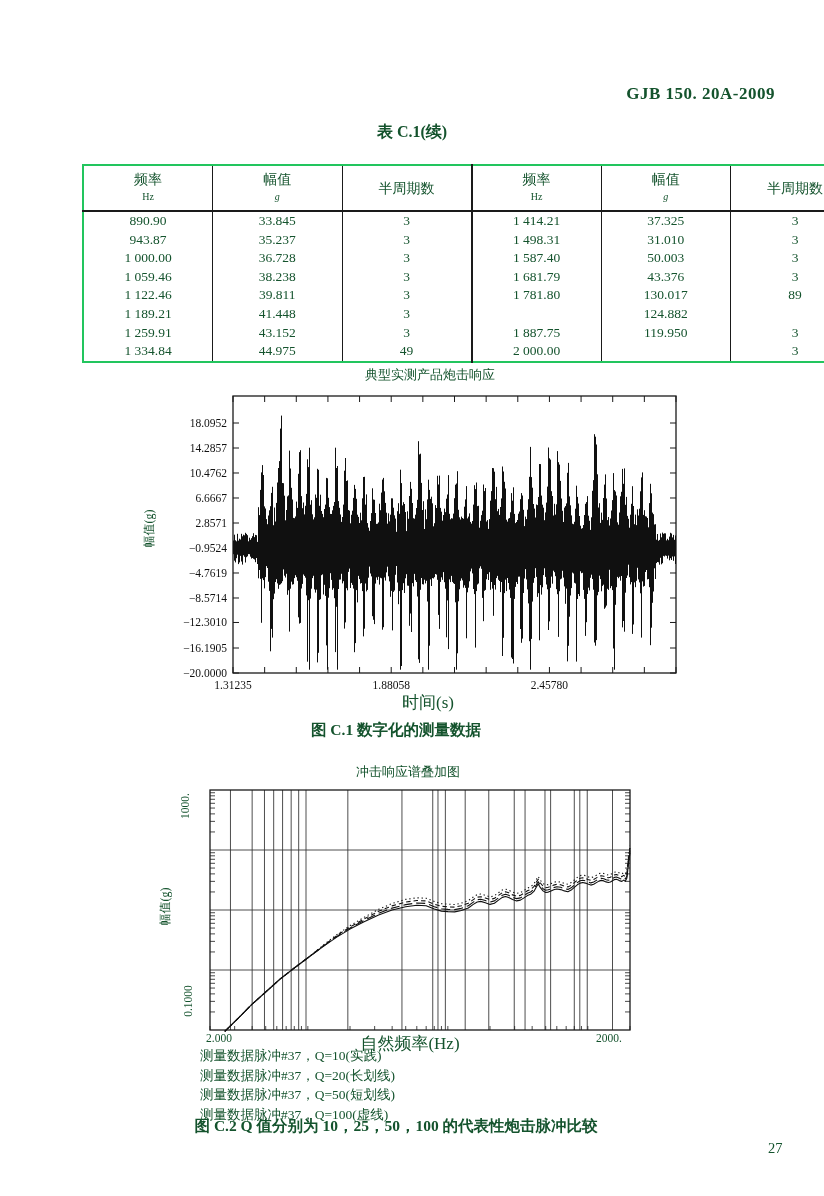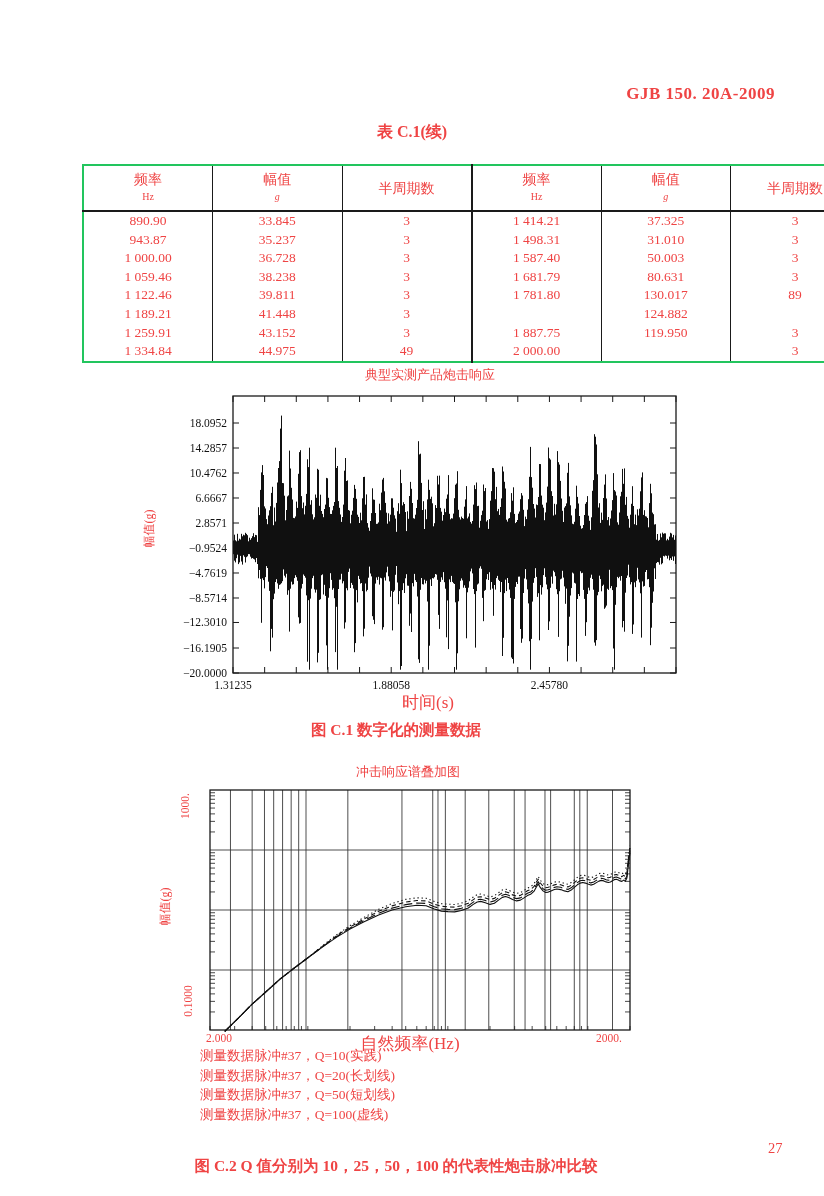--- a/index.html
+++ b/index.html
@@ -1,17 +1,17 @@
 <!DOCTYPE html>
 <html><head>
 <meta charset="utf-8">
 <style>
   html,body{margin:0;padding:0;background:#e8e8e8;}
   .page{position:relative;width:824px;height:1196px;background:#ffffff;margin:0 auto;
-        font-family:"Liberation Serif","DejaVu Serif",serif;color:#ef4444;overflow:hidden;}
+        font-family:"Liberation Serif","DejaVu Serif",serif;color:#14532d;overflow:hidden;}
   .abs{position:absolute;}
   .doc-header{top:84px;right:49px;font-size:17px;font-weight:bold;letter-spacing:.5px;}
   .table-title{top:122px;left:0;width:824px;text-align:center;font-size:16px;font-weight:bold;}
   table.c1{position:absolute;left:82px;top:164px;width:779px;border-collapse:collapse;
            table-layout:fixed;border:2px solid #22c55e;}
   table.c1 th{border-right:1px solid #1a1a1a;border-bottom:2px solid #1a1a1a;
               font-weight:normal;font-size:14px;height:44px;vertical-align:middle;padding:0;}
   table.c1 td{border-right:1px solid #1a1a1a;text-align:center;font-size:13.5px;
               height:18.6px;line-height:18.6px;padding:0;}
   table.c1 th.mid, table.c1 td.mid{border-right:2px solid #1a1a1a;}
@@ -87,21 +87,21 @@
           <td class="mid">3</td>
           <td>1 587.40</td>
           <td>50.003</td>
           <td>3</td>
         </tr>
         <tr>
           <td>1 059.46</td>
           <td>38.238</td>
           <td class="mid">3</td>
           <td>1 681.79</td>
-          <td>80.631</td>
+          <td>43.376</td>
           <td>3</td>
         </tr>
         <tr>
           <td>1 122.46</td>
           <td>39.811</td>
           <td class="mid">3</td>
           <td>1 781.80</td>
           <td>130.017</td>
           <td>89</td>
         </tr>
@@ -341,16 +341,16 @@
   <div class="abs" style="left:596px;top:1032px;font-size:11.5px;">2000.</div>
   <div class="abs axis-xlabel" style="left:355px;top:1032px;width:110px;">自然频率(Hz)</div>
 
   <div class="abs legend-block">
     <div>测量数据脉冲#37，Q=10(实践)</div>
     <div>测量数据脉冲#37，Q=20(长划线)</div>
     <div>测量数据脉冲#37，Q=50(短划线)</div>
     <div>测量数据脉冲#37，Q=100(虚线)</div>
   </div>
 
-  <div class="abs caption" style="top:1156px;">图 C.2  Q 值分别为 10，25，50，100 的代表性炮击脉冲比较</div>
+  <div class="abs caption" style="top:1116px;">图 C.2  Q 值分别为 10，25，50，100 的代表性炮击脉冲比较</div>
 
   <div class="abs page-number">27</div>
 </div>
 
 </body></html>

